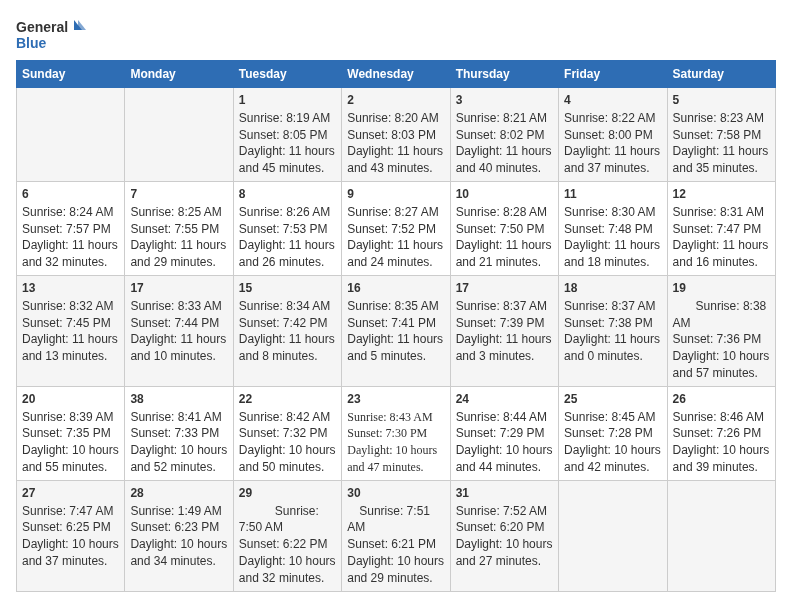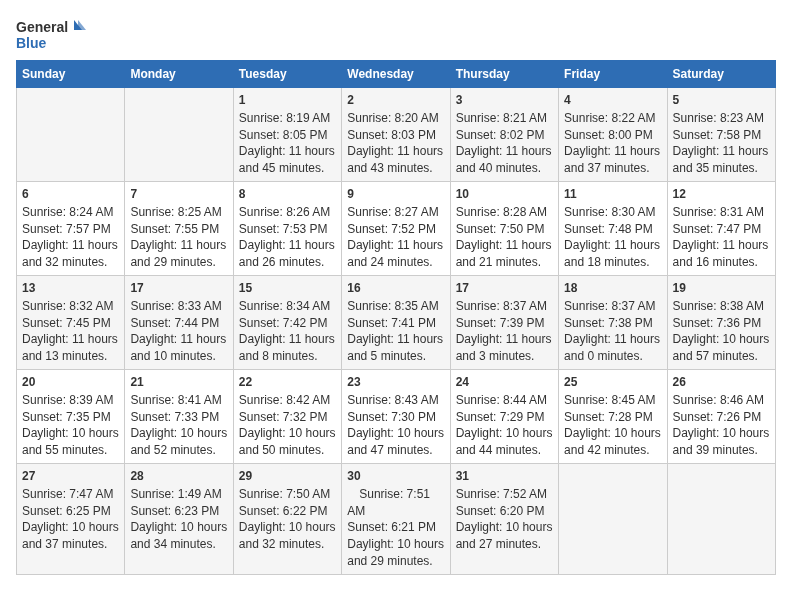--- a/index.html
+++ b/index.html
@@ -176,39 +176,39 @@
 Daylight: 11 hours
 and 5 minutes.</span></td>
         <td><span class="day-number">17</span><span class="day-detail" style="white-space: pre-line;">Sunrise: 8:37 AM
 Sunset: 7:39 PM
 Daylight: 11 hours
 and 3 minutes.</span></td>
         <td><span class="day-number">18</span><span class="day-detail" style="white-space: pre-line;">Sunrise: 8:37 AM
 Sunset: 7:38 PM
 Daylight: 11 hours
 and 0 minutes.</span></td>
-        <td><span class="day-number">19</span><span class="day-detail" style="white-space: pre-line;">Sunrise: 8:38 AM
+        <td><span class="day-number">19</span><span class="day-detail" style="white-space: pre-line; margin-left: 23px;">Sunrise: 8:38 AM
 Sunset: 7:36 PM
 Daylight: 10 hours
 and 57 minutes.</span></td>
       </tr>
       <tr>
         <td><span class="day-number">20</span><span class="day-detail" style="white-space: pre-line;">Sunrise: 8:39 AM
 Sunset: 7:35 PM
 Daylight: 10 hours
 and 55 minutes.</span></td>
-        <td><span class="day-number">21</span><span class="day-detail" style="white-space: pre-line;">Sunrise: 8:41 AM
+        <td><span class="day-number">38</span><span class="day-detail" style="white-space: pre-line;">Sunrise: 8:41 AM
 Sunset: 7:33 PM
 Daylight: 10 hours
 and 52 minutes.</span></td>
         <td><span class="day-number">22</span><span class="day-detail" style="white-space: pre-line;">Sunrise: 8:42 AM
 Sunset: 7:32 PM
 Daylight: 10 hours
 and 50 minutes.</span></td>
-        <td><span class="day-number">23</span><span class="day-detail" style="white-space: pre-line;">Sunrise: 8:43 AM
+        <td><span class="day-number">23</span><span class="day-detail" style="white-space: pre-line; font-family: Liberation Serif, serif;">Sunrise: 8:43 AM
 Sunset: 7:30 PM
 Daylight: 10 hours
 and 47 minutes.</span></td>
         <td><span class="day-number">24</span><span class="day-detail" style="white-space: pre-line;">Sunrise: 8:44 AM
 Sunset: 7:29 PM
 Daylight: 10 hours
 and 44 minutes.</span></td>
         <td><span class="day-number">25</span><span class="day-detail" style="white-space: pre-line;">Sunrise: 8:45 AM
 Sunset: 7:28 PM
 Daylight: 10 hours
@@ -220,21 +220,21 @@
       </tr>
       <tr>
         <td><span class="day-number">27</span><span class="day-detail" style="white-space: pre-line;">Sunrise: 7:47 AM
 Sunset: 6:25 PM
 Daylight: 10 hours
 and 37 minutes.</span></td>
         <td><span class="day-number">28</span><span class="day-detail" style="white-space: pre-line;">Sunrise: 1:49 AM
 Sunset: 6:23 PM
 Daylight: 10 hours
 and 34 minutes.</span></td>
-        <td><span class="day-number">29</span><span class="day-detail" style="white-space: pre-line;">Sunrise: 7:50 AM
+        <td><span class="day-number">29</span><span class="day-detail" style="white-space: pre-line; margin-left: 36px;">Sunrise: 7:50 AM
 Sunset: 6:22 PM
 Daylight: 10 hours
 and 32 minutes.</span></td>
         <td><span class="day-number">30</span><span class="day-detail" style="white-space: pre-line; margin-left: 12px;">Sunrise: 7:51 AM
 Sunset: 6:21 PM
 Daylight: 10 hours
 and 29 minutes.</span></td>
         <td><span class="day-number">31</span><span class="day-detail" style="white-space: pre-line;">Sunrise: 7:52 AM
 Sunset: 6:20 PM
 Daylight: 10 hours

